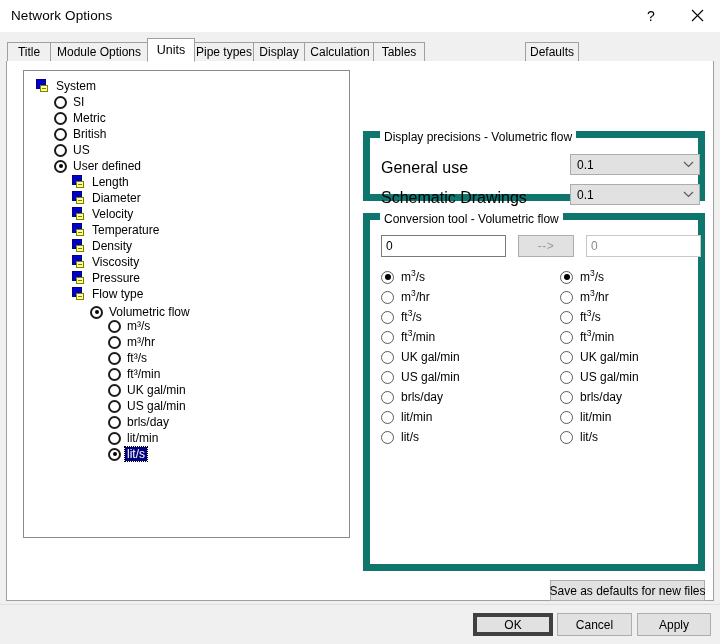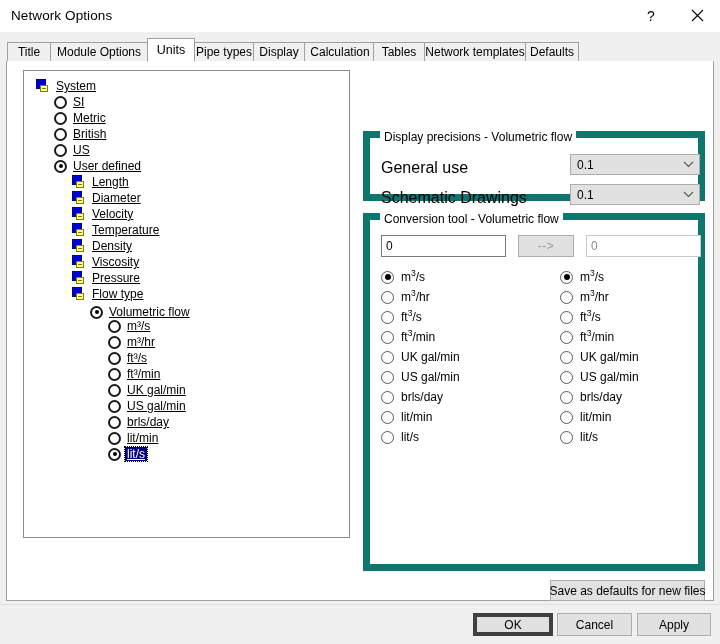--- a/index.html
+++ b/index.html
@@ -101,21 +101,20 @@
     height: 16px;
     display: flex;
     align-items: center;
     white-space: nowrap;
     cursor: default;
   }
   .tree-label {
     font-size: 12px;
     line-height: 14px;
     padding: 0 2px;
-    text-decoration: underline;
   }
   .tree-row.selected .tree-label {
     background: #000080;
     color: #ffffff;
     outline: 1px dotted #000000;
     outline-offset: 0px;
   }
   
   .node-icon {
     position: relative;
@@ -319,23 +318,20 @@
     </div>
     <div class="tab" style="left: 247px; width: 52px;">
       <span>Display</span>
     </div>
     <div class="tab" style="left: 298px; width: 72px;">
       <span>Calculation</span>
     </div>
     <div class="tab" style="left: 367px; width: 52px;">
       <span>Tables</span>
     </div>
-    <div class="tab" style="left: 418px; width: 102px;">
-      <span>Network templates</span>
-    </div>
     <div class="tab" style="left: 519px; width: 54px;">
       <span>Defaults</span>
     </div>
   </div>
 
 <div id="page">
 
   <div id="tree-panel">
       <div class="tree-row" style="left: 12px; top: 7px;">
         <span class="node-icon">

